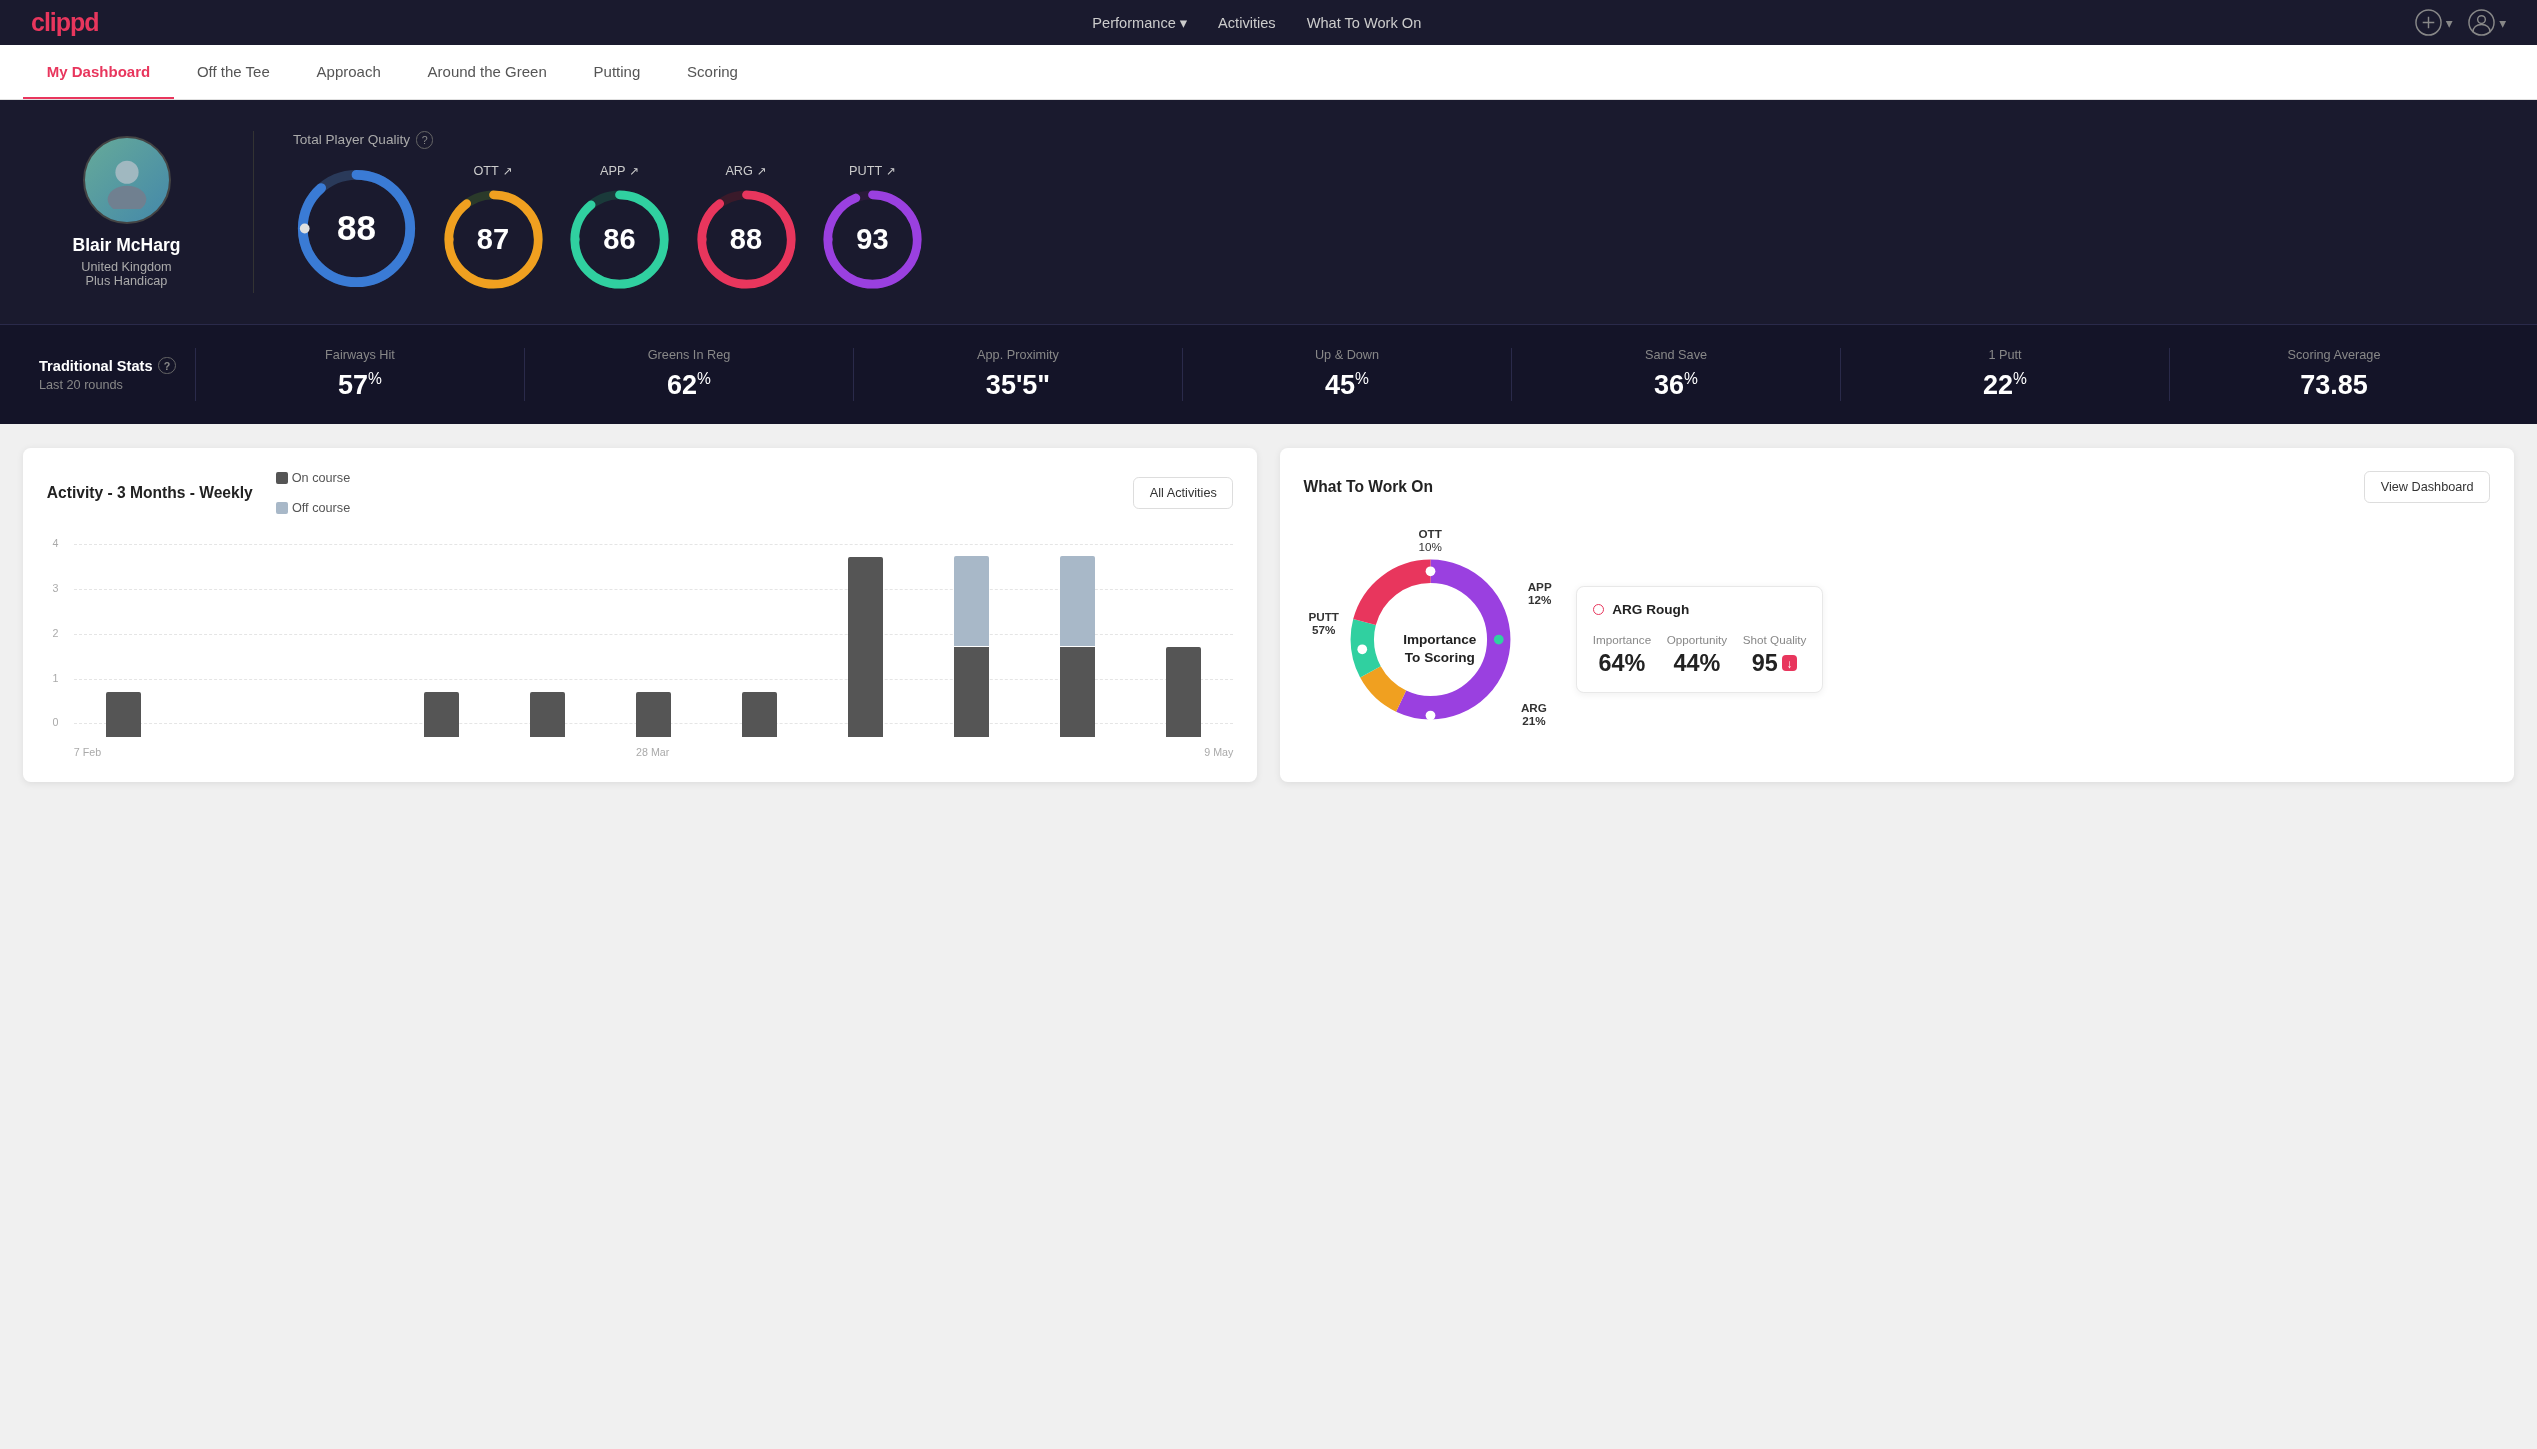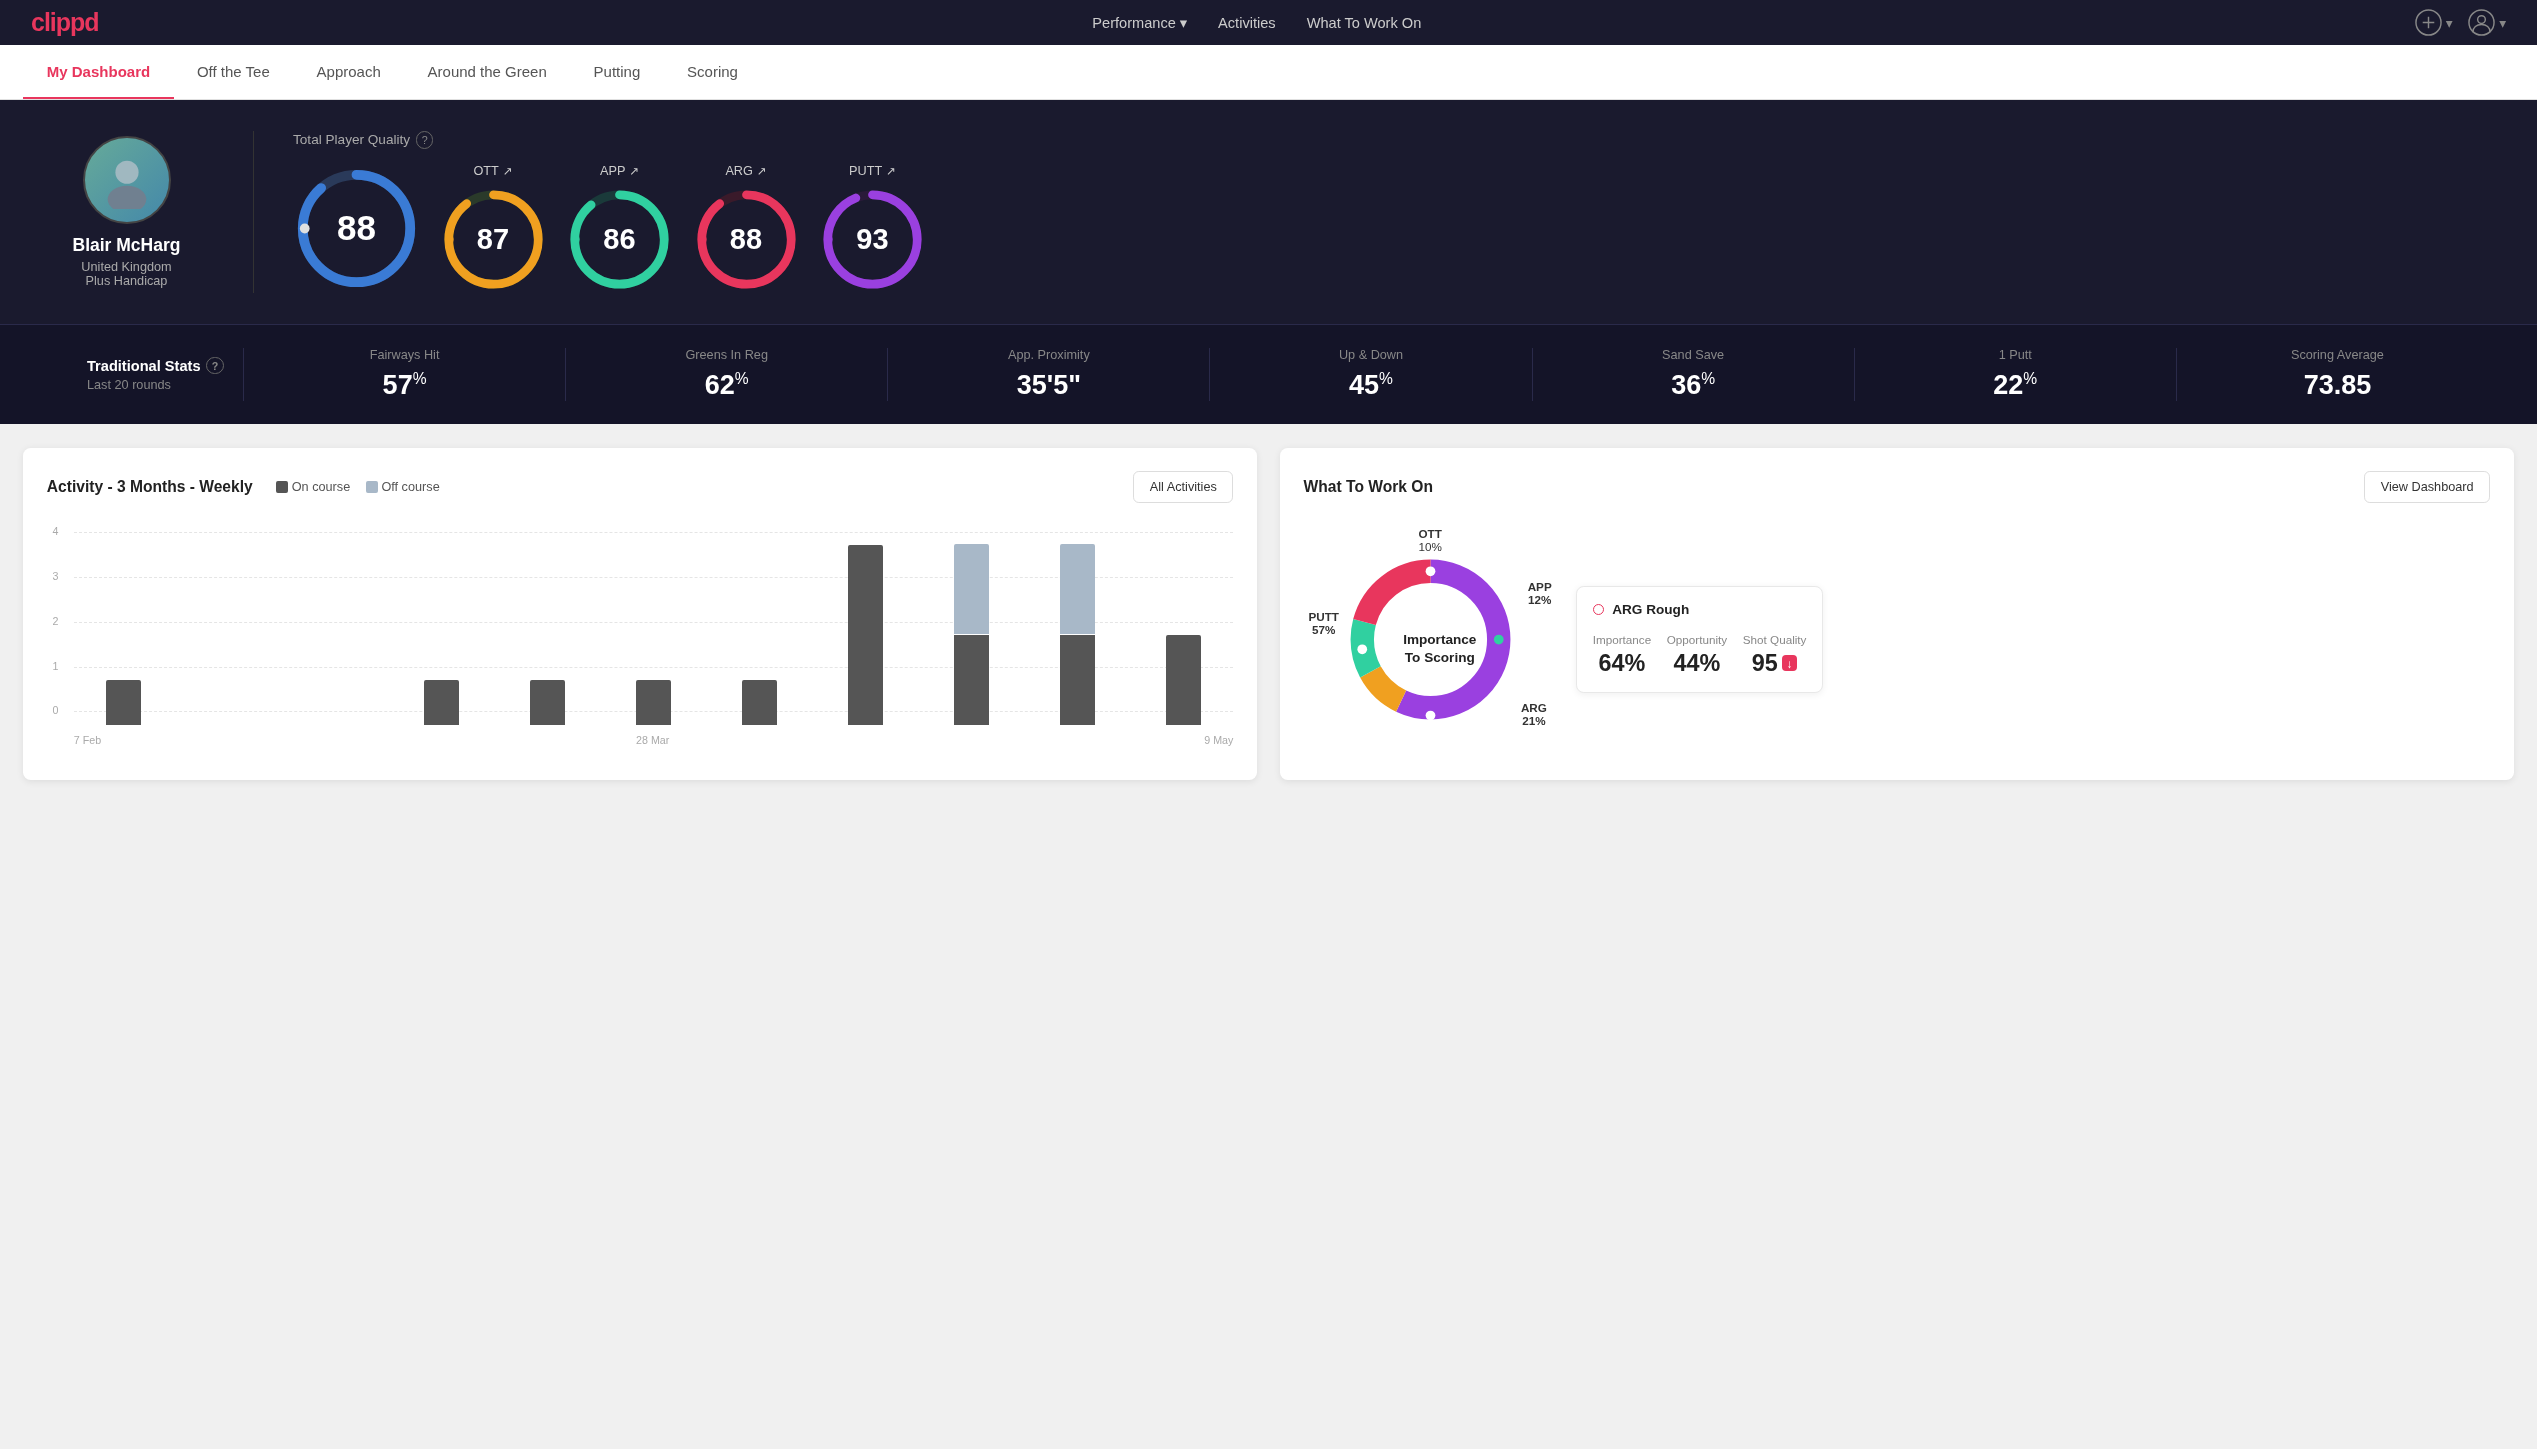--- a/index.html
+++ b/index.html
@@ -187,21 +187,20 @@
     .stats-row {
       background: #141428;
       padding: 23.4px 39px;
       display: flex;
       align-items: center;
       gap: 0;
       border-top: 1px solid #2a2a4a;
     }
     .stats-label-group {
       min-width: 156px;
-      margin-left: 48px;
     }
     .stats-title {
       color: #fff;
       font-size: 14.6px;
       font-weight: 600;
       display: flex;
       align-items: center;
       gap: 5.8px;
     }
     .stats-subtitle {
@@ -265,20 +264,21 @@
       font-size: 15.6px;
       font-weight: 600;
       color: #222;
     }
     .card-legend {
       display: flex;
       align-items: flex-end;
       gap: 15.6px;
       font-size: 12.7px;
       color: #555;
+      flex-direction: column;
     }
     .legend-dot {
       width: 11.7px;
       height: 11.7px;
       border-radius: 1.9px;
       display: inline-block;
       margin-right: 3.9px;
     }
     .legend-item {
       display: flex;

